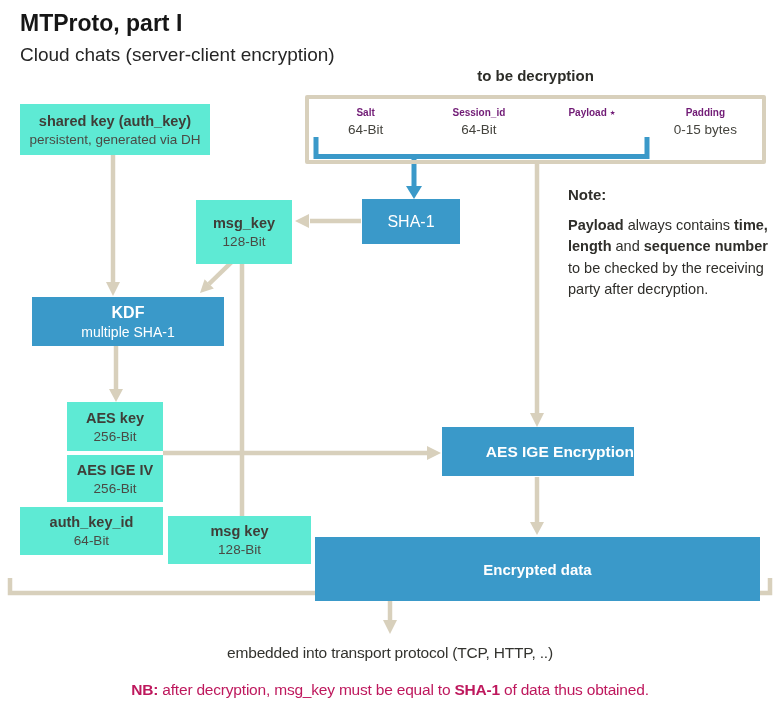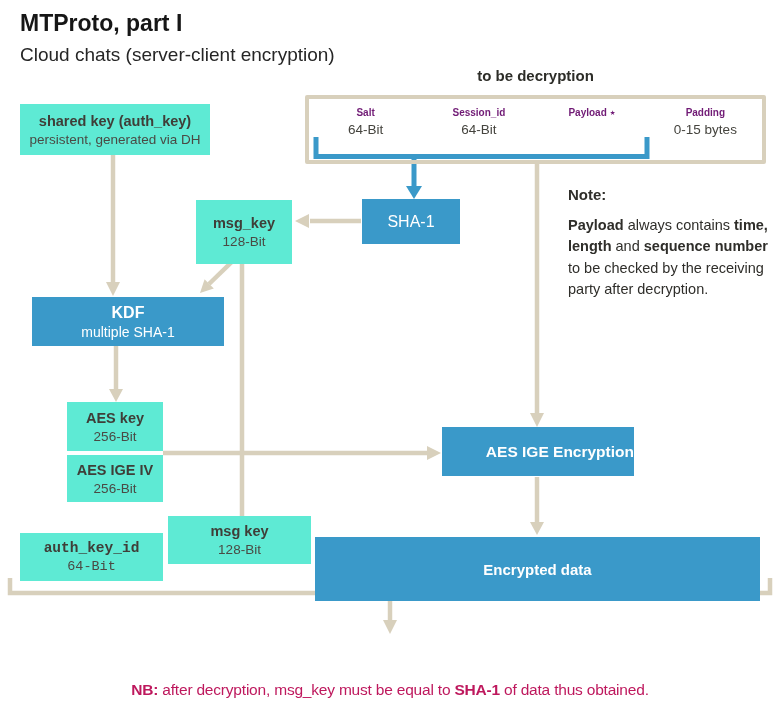--- a/index.html
+++ b/index.html
@@ -123,34 +123,35 @@
 
   <div class="abs bx" style="left:67px;top:455px;width:96px;height:47px;">
     <div class="t">AES IGE IV</div>
     <div class="s">256-Bit</div>
   </div>
 
   <div class="abs bl" style="left:442px;top:427px;width:192px;height:49px;align-items:flex-end;">
     <div class="t" style="font-size:15.5px;">AES IGE Encryption</div>
   </div>
 
-  <div class="abs bx" style="left:20px;top:533px;width:143px;height:48px;font-family:Liberation Mono, monospace;">
+  <div class="abs bx" style="left:20px;top:507px;width:143px;height:48px;">
     <div class="t">auth_key_id</div>
     <div class="s">64-Bit</div>
   </div>
 
   <div class="abs bx" style="left:168px;top:516px;width:143px;height:48px;">
     <div class="t">msg key</div>
     <div class="s">128-Bit</div>
   </div>
 
   <div class="abs bl" style="left:315px;top:537px;width:445px;height:64px;">
     <div class="t" style="font-size:15px;">Encrypted data</div>
   </div>
 
   <div class="abs note">
     <div class="h">Note:</div>
     <div><span class="b">Payload</span><span> always contains </span><span class="b">time,</span><span> </span><span class="b">length</span><span> and </span><span class="b">sequence number</span><span> to be checked by the receiving party after decryption.</span></div>
   </div>
 
+  <div class="abs foot1">embedded into transport protocol (TCP, HTTP, ..)</div>
   <div class="abs foot2"><span class="b">NB:</span><span> after decryption, msg_key must be equal to </span><span class="b">SHA-1</span><span> of data thus obtained.</span></div>
 
 </div>
 
 </body></html>

